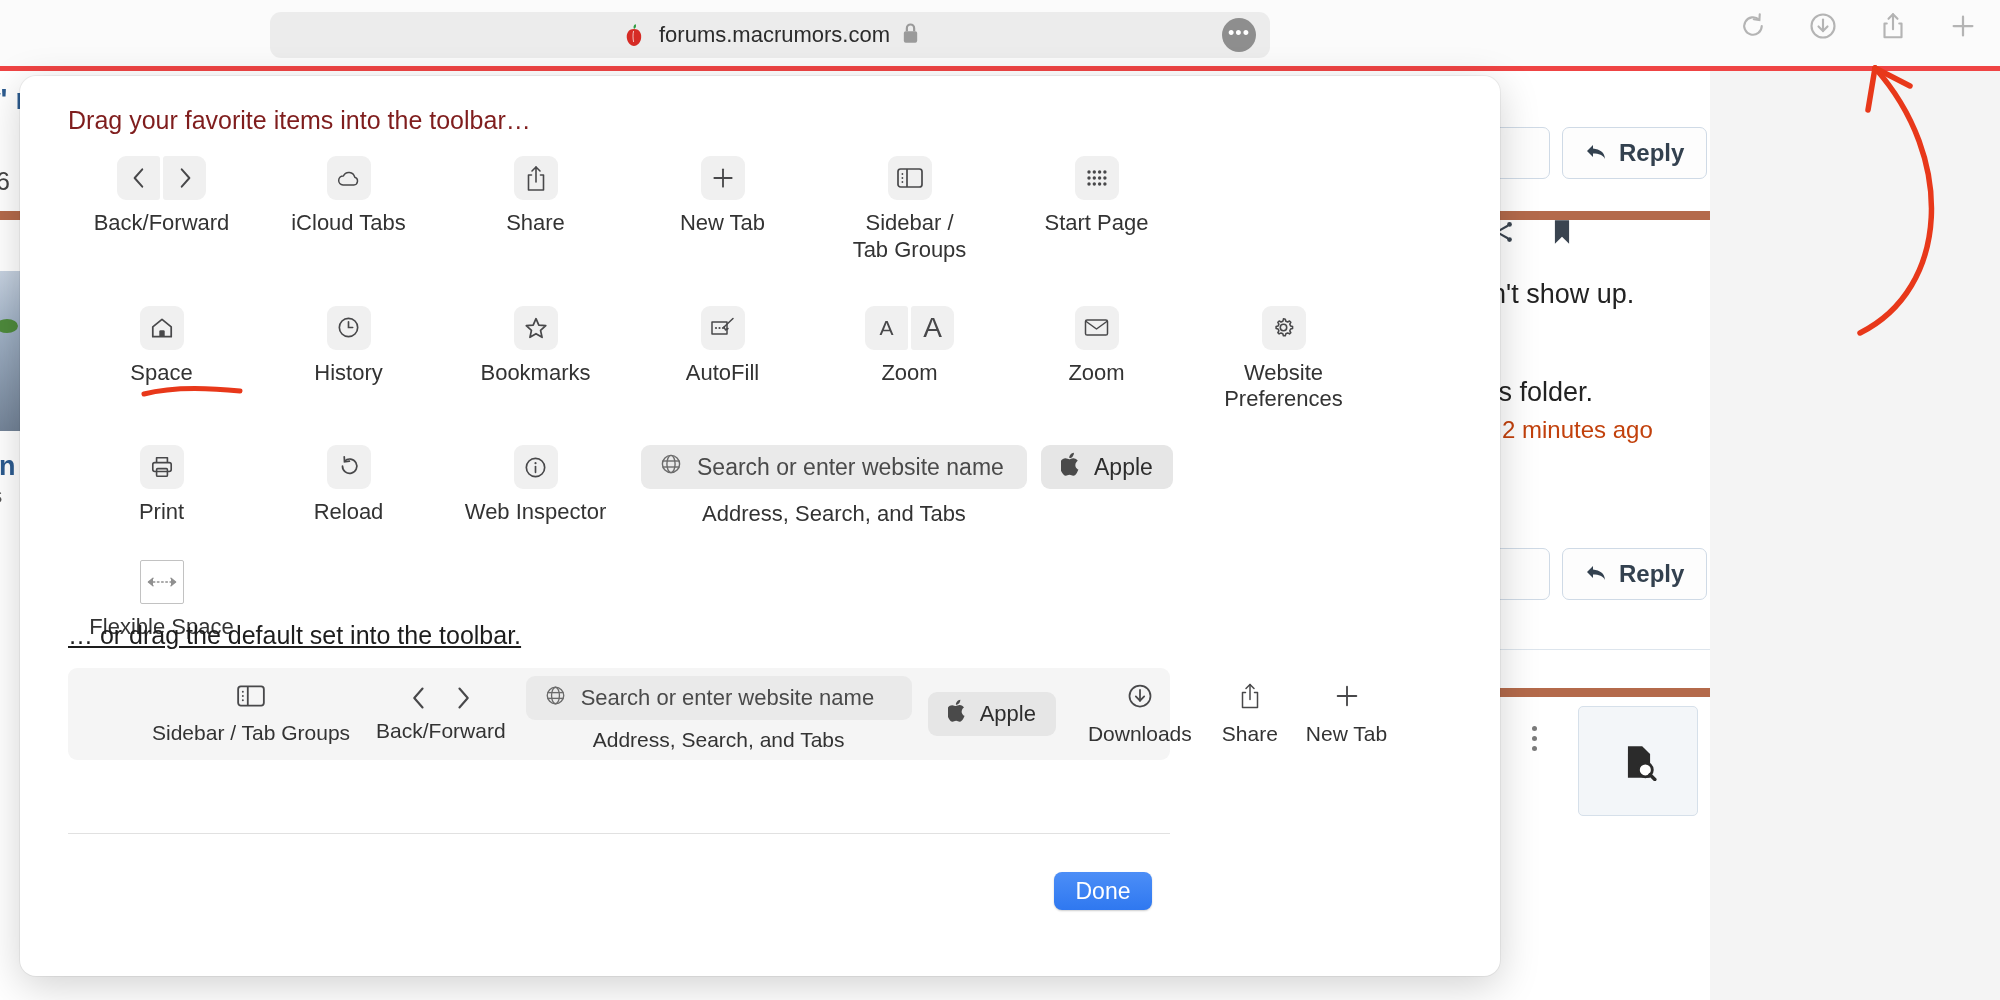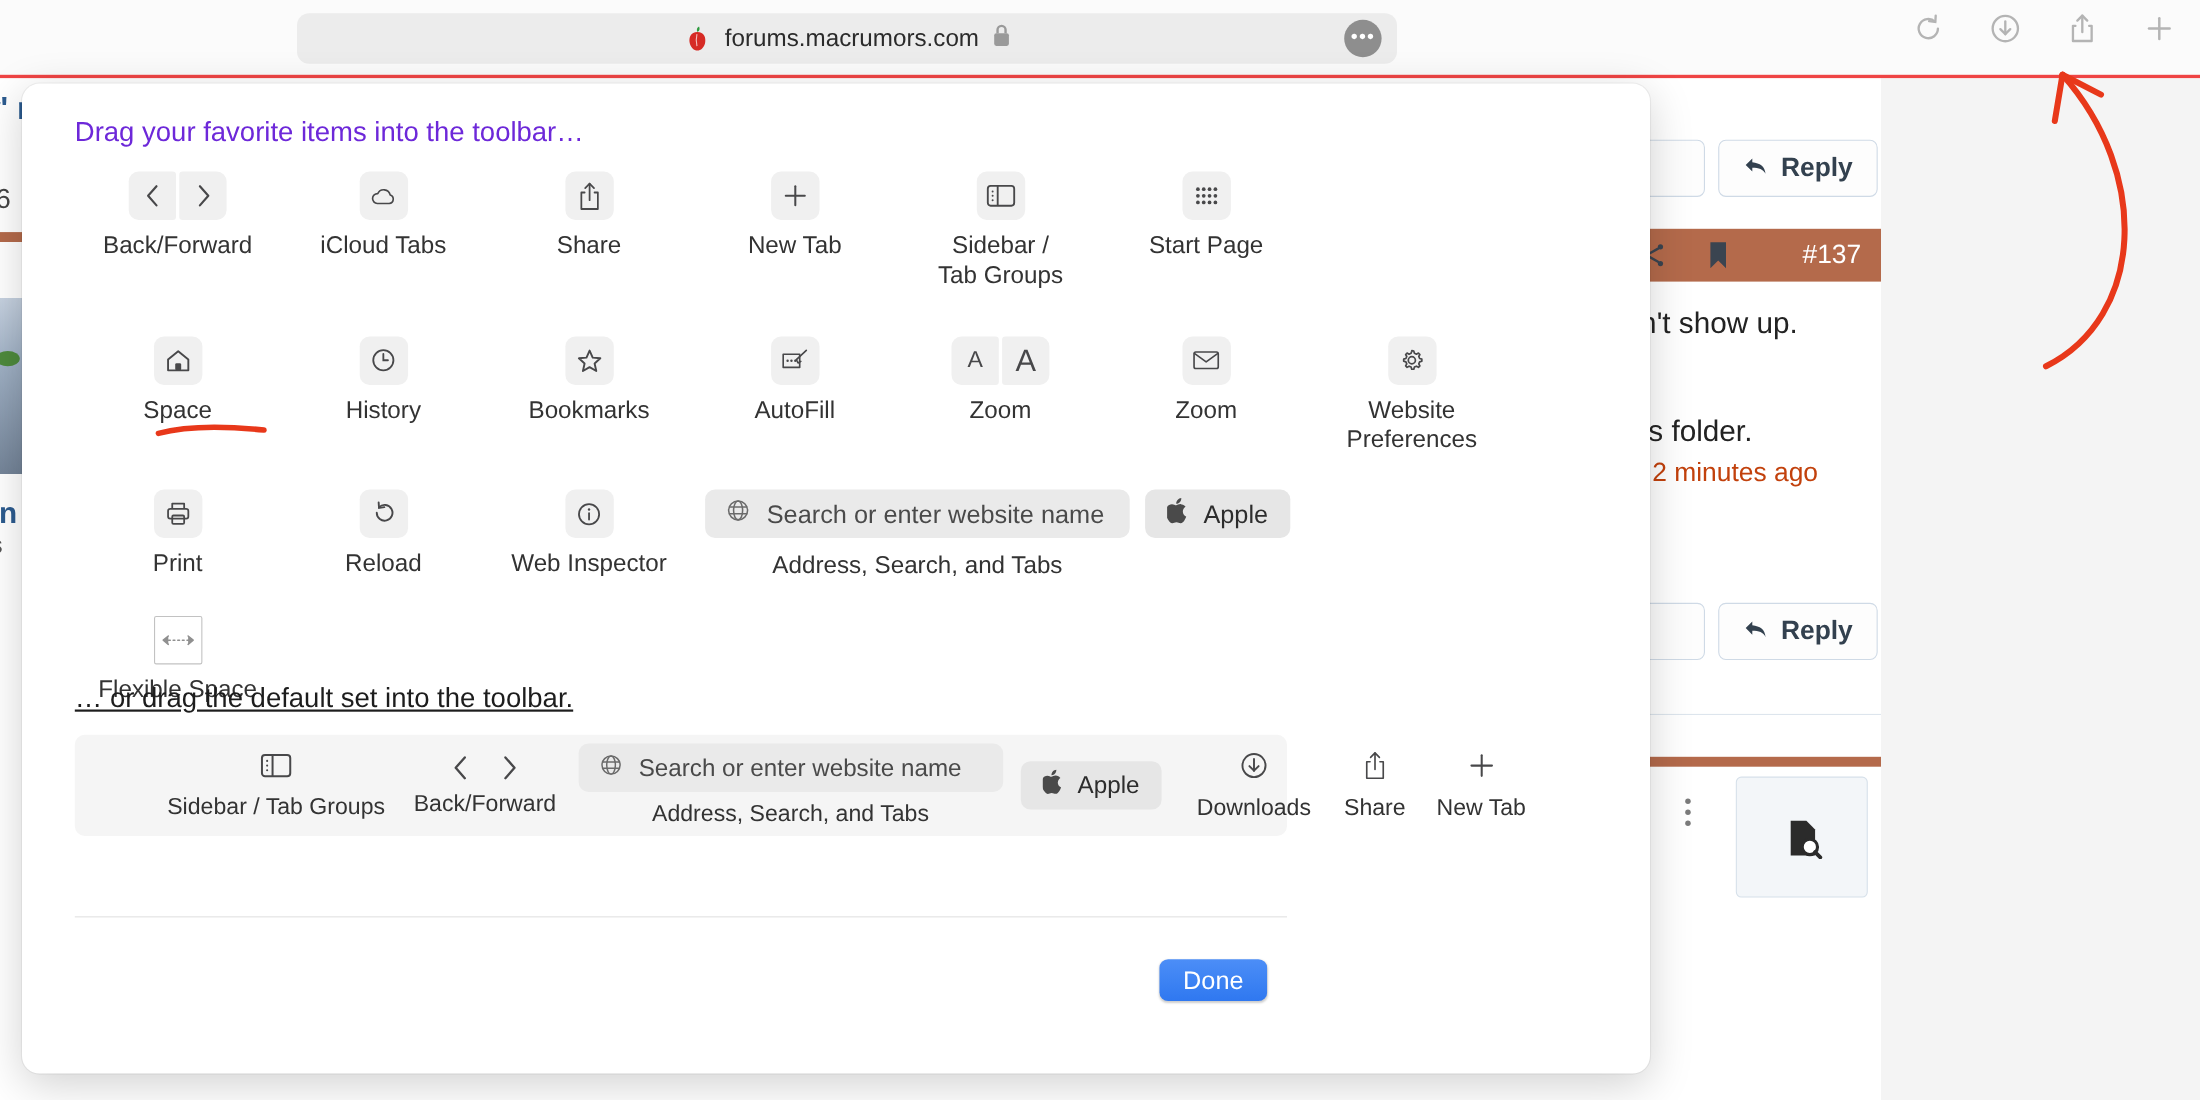--- a/index.html
+++ b/index.html
@@ -18,21 +18,21 @@
     height: 1000px;
     background: #ffffff;
   }
 
   
   .browser-top {
     position: absolute;
     left: 0; top: 0;
     width: 2000px; height: 71px;
     background: #fbfbfb;
-    border-bottom: 3px solid #ef4444;
+    border-bottom: 5px solid #ef4444;
   }
 
   .url-bar {
     position: absolute;
     left: 270px; top: 12px;
     width: 1000px; height: 46px;
     background: #ececec;
     border-radius: 11px;
     display: flex;
     align-items: center;
@@ -226,21 +226,21 @@
     background: #ffffff;
     border-radius: 16px;
     box-shadow: 0 10px 40px rgba(0,0,0,0.18), 0 0 0 1px rgba(0,0,0,0.05);
     overflow: hidden;
   }
 
   .panel-title {
     position: absolute;
     left: 48px; top: 107px;
     font-size: 25px;
-    color: #6d28d9;
+    color: #7f1d1d;
   }
 
   .grid {
     position: absolute;
     left: 48px; top: 150px;
     width: 1320px;
   }
   .grid-row {
     display: flex;
     align-items: flex-start;
@@ -377,23 +377,20 @@
       <div class="reply-ghost" style="left:1490px; top:56px;"></div>
       <div class="reply-btn" style="left:1562px; top:56px;">
         <span>
           <svg width="22" height="18" viewBox="0 0 22 18">
               <path d="M8 2 L2 8 L8 14 L8 10.5 C14 10.5 18 12 20 16 C19.5 9 15 6.5 8 5.5 Z" fill="#33414f"></path>
             </svg>
         </span>
         <span>Reply</span>
       </div>
 
-      <div class="post-meta" style="left:1430px; top:137px; width:280px;">
-        <span class="post-num" style="margin-left:auto;">#137</span>
-      </div>
       <div class="meta-icons" style="left:1490px; top:148px;">
         <span>
           <svg width="26" height="26" viewBox="0 0 24 24" fill="none" stroke="#3a4450" stroke-width="2" stroke-linecap="round">
             <circle cx="18" cy="5" r="2.2" fill="#3a4450" stroke="none"></circle>
             <circle cx="6" cy="12" r="2.2" fill="#3a4450" stroke="none"></circle>
             <circle cx="18" cy="19" r="2.2" fill="#3a4450" stroke="none"></circle>
             <line x1="8" y1="11" x2="16" y2="6.5"></line>
               <line x1="8" y1="13" x2="16" y2="17.5"></line>
           </svg>
         </span>

